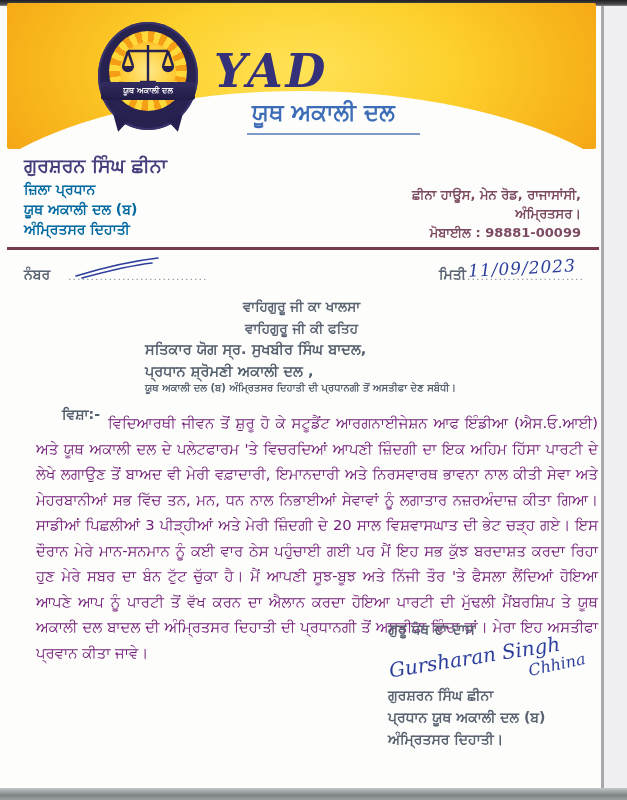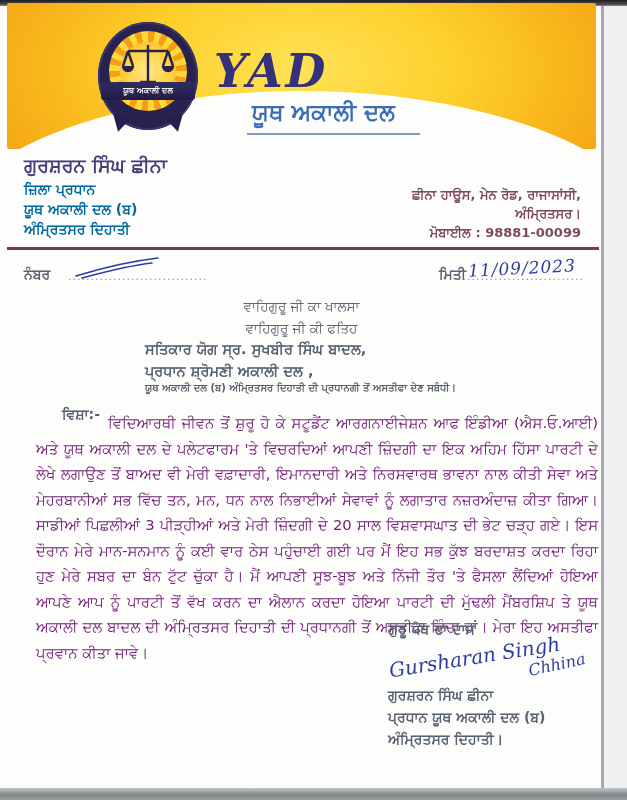--- a/index.html
+++ b/index.html
@@ -101,21 +101,21 @@
   .date-label { position:absolute; right:118px; top:4px; font-weight:bold; }
   .date-value {
     position:absolute; right:8px; top:-4px; color:#2d3f9d; font-size:17px;
     font-style:italic; transform:rotate(-3deg); letter-spacing:1px;
     font-family:"DejaVu Serif", serif;
   }
   .date-dots { position:absolute; right:0; top:8px; letter-spacing:1px; color:#8b93a0; font-size:11px; }
 
   
   .salutation { position:absolute; left:0; top:295px; width:603px; text-align:center; line-height:22px; }
-  .salutation div { font-size:13.5px; font-weight:normal; color:#5a6372; }
+  .salutation div { font-size:13.5px; font-weight:bold; color:#5a6372; }
 
   
   .addressee { position:absolute; left:145px; top:338px; line-height:22px; }
   .addressee div { font-size:14.5px; font-weight:bold; color:#55606e; }
 
   .subject-row { position:absolute; left:62px; top:382px; width:520px; }
   .subject-label { position:absolute; left:0; top:0; font-size:14px; font-weight:bold; color:#55606e;margin-top:24px; }
   .subject-text { position:absolute; left:83px; top:0; width:437px; font-size:10px; font-weight:bold; color:#55606e; }
 
   

